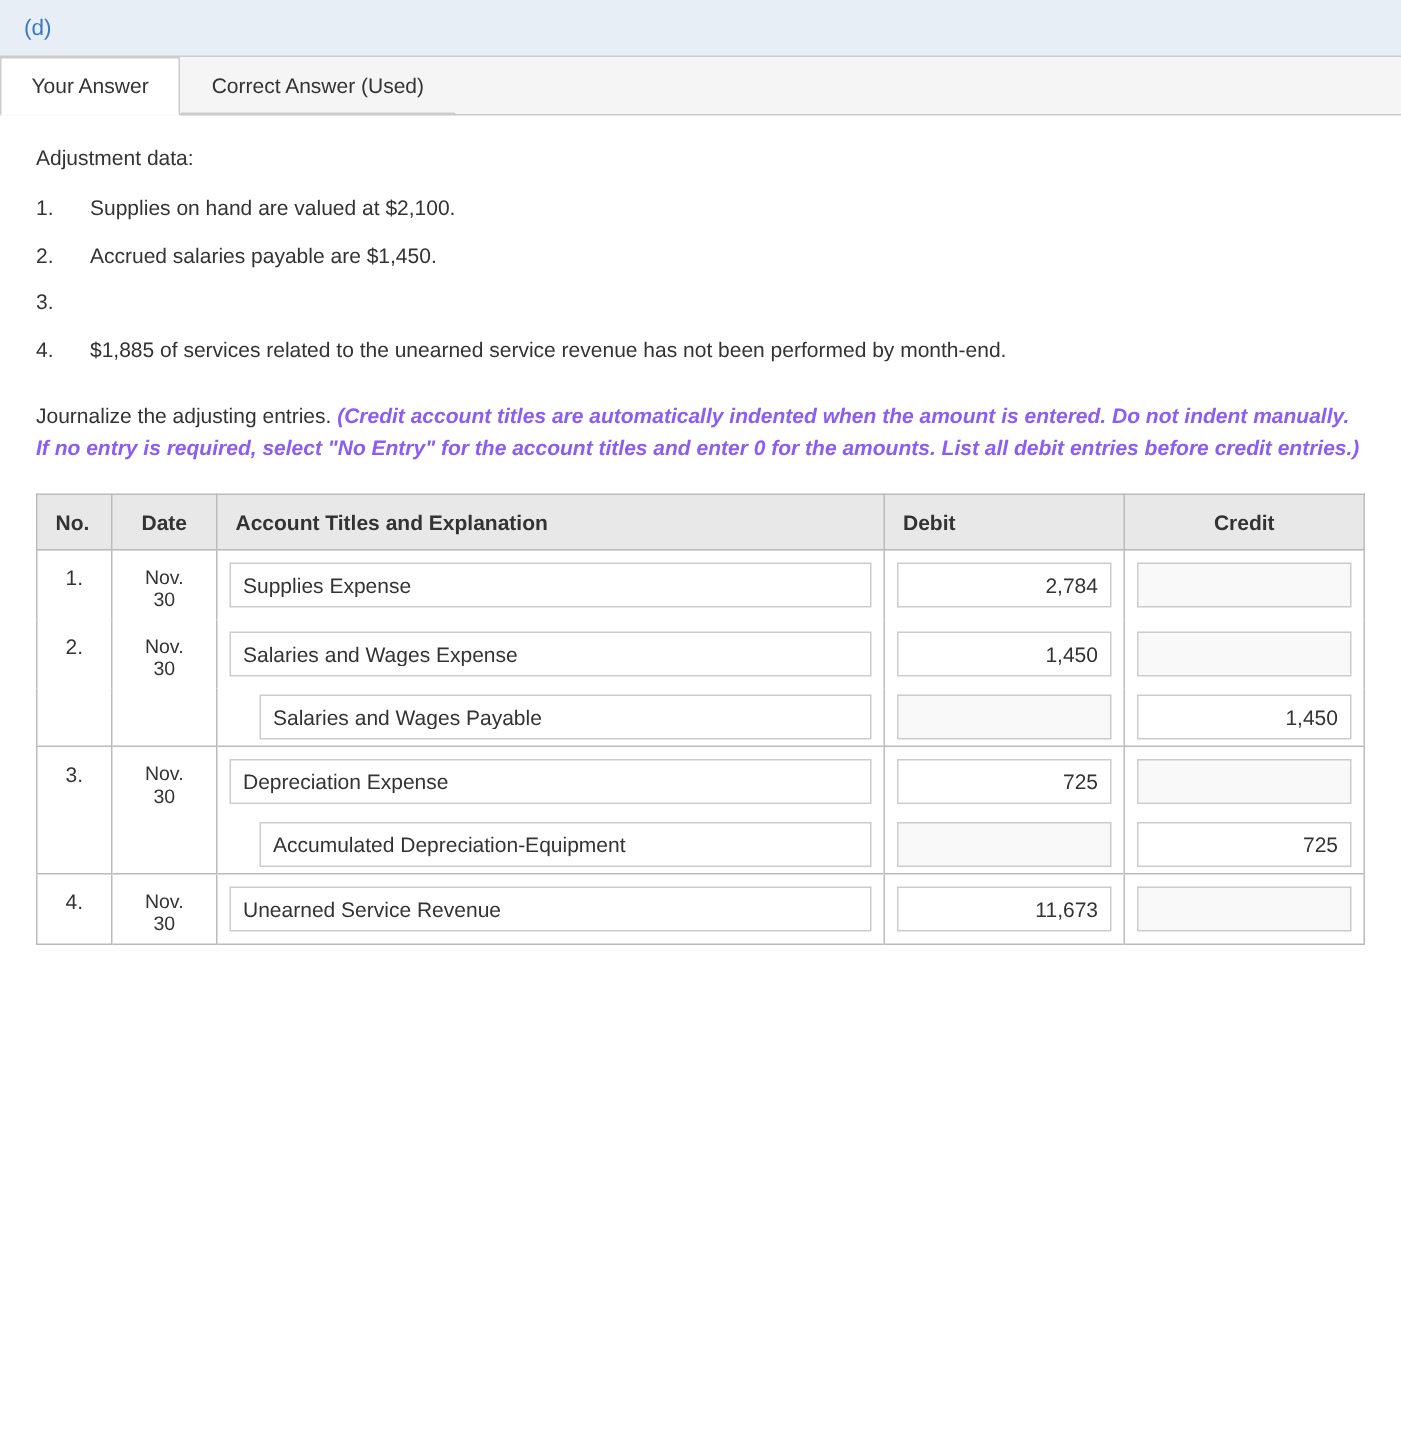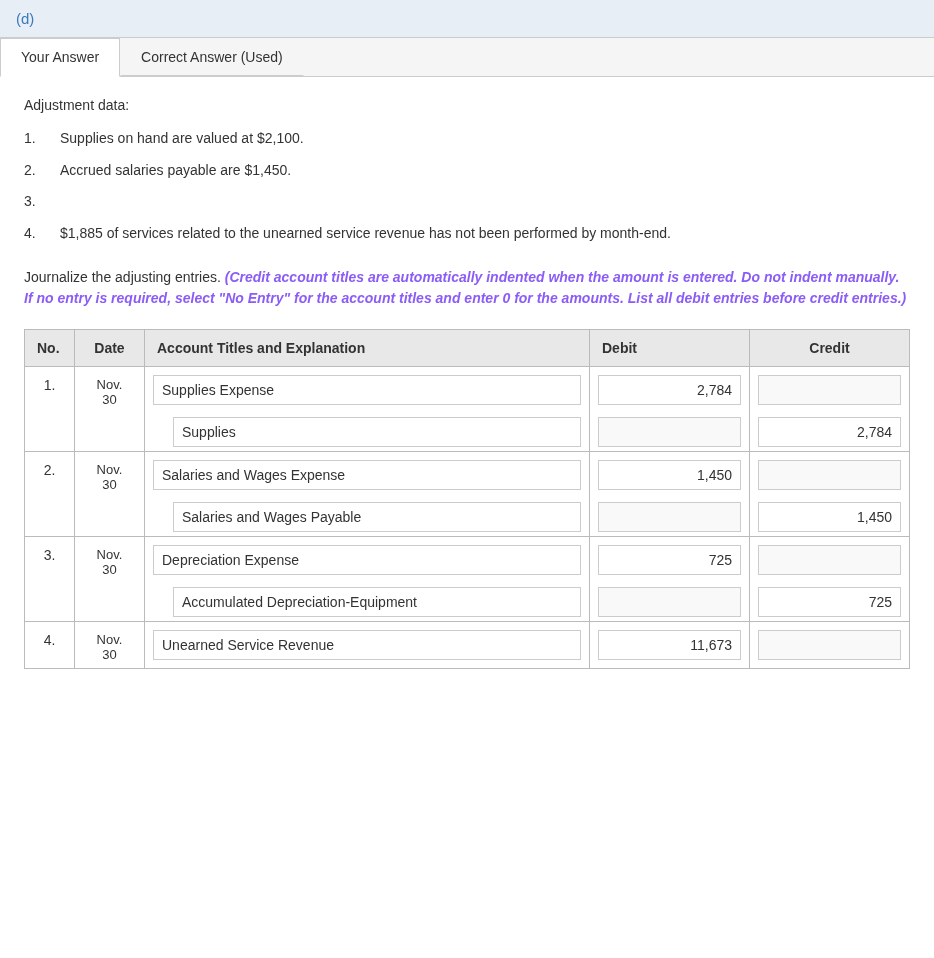--- a/index.html
+++ b/index.html
@@ -177,27 +177,20 @@
     </thead>
     <tbody id="journal-tbody">
     <tr style="border-bottom: none;">
           <td style="text-align: center; vertical-align: top; padding-top: 10px; border-right: 1px solid rgb(187, 187, 187);">1.</td>
           <td style="text-align: center; vertical-align: top; padding-top: 10px; border-right: 1px solid rgb(187, 187, 187); white-space: pre-line; font-size: 13px;">Nov.
 30</td>
           <td style="border-right: 1px solid rgb(187, 187, 187); padding: 4px 8px;"><input type="text" class="input-field" value="Supplies Expense" style=""></td>
           <td style="border-right: 1px solid rgb(187, 187, 187); padding: 4px 8px;"><input type="text" class="input-field text-right" value="2,784" style=""></td>
           <td style="padding: 4px 8px;"><input type="text" class="input-field text-right empty" style=""></td>
         </tr>
-        <tr style="border-bottom: 1px solid rgb(187, 187, 187);">
-          <td style="text-align: center; vertical-align: top; padding-top: 10px; border-right: 1px solid rgb(187, 187, 187);"></td>
-          <td style="text-align: center; vertical-align: top; padding-top: 10px; border-right: 1px solid rgb(187, 187, 187); white-space: pre-line; font-size: 13px;"></td>
-          <td style="border-right: 1px solid rgb(187, 187, 187); padding: 4px 8px;"><input type="text" class="input-field" value="Supplies" style="margin-left: 20px; width: calc(100% - 20px);"></td>
-          <td style="border-right: 1px solid rgb(187, 187, 187); padding: 4px 8px;"><input type="text" class="input-field text-right empty" style=""></td>
-          <td style="padding: 4px 8px;"><input type="text" class="input-field text-right" value="2,784" style=""></td>
-        </tr>
         <tr style="border-bottom: none;">
           <td style="text-align: center; vertical-align: top; padding-top: 10px; border-right: 1px solid rgb(187, 187, 187);">2.</td>
           <td style="text-align: center; vertical-align: top; padding-top: 10px; border-right: 1px solid rgb(187, 187, 187); white-space: pre-line; font-size: 13px;">Nov.
 30</td>
           <td style="border-right: 1px solid rgb(187, 187, 187); padding: 4px 8px;"><input type="text" class="input-field" value="Salaries and Wages Expense" style=""></td>
           <td style="border-right: 1px solid rgb(187, 187, 187); padding: 4px 8px;"><input type="text" class="input-field text-right" value="1,450" style=""></td>
           <td style="padding: 4px 8px;"><input type="text" class="input-field text-right empty" style=""></td>
         </tr>
         <tr style="border-bottom: 1px solid rgb(187, 187, 187); text-decoration: underline;">
           <td style="text-align: center; vertical-align: top; padding-top: 10px; border-right: 1px solid rgb(187, 187, 187);"></td>

